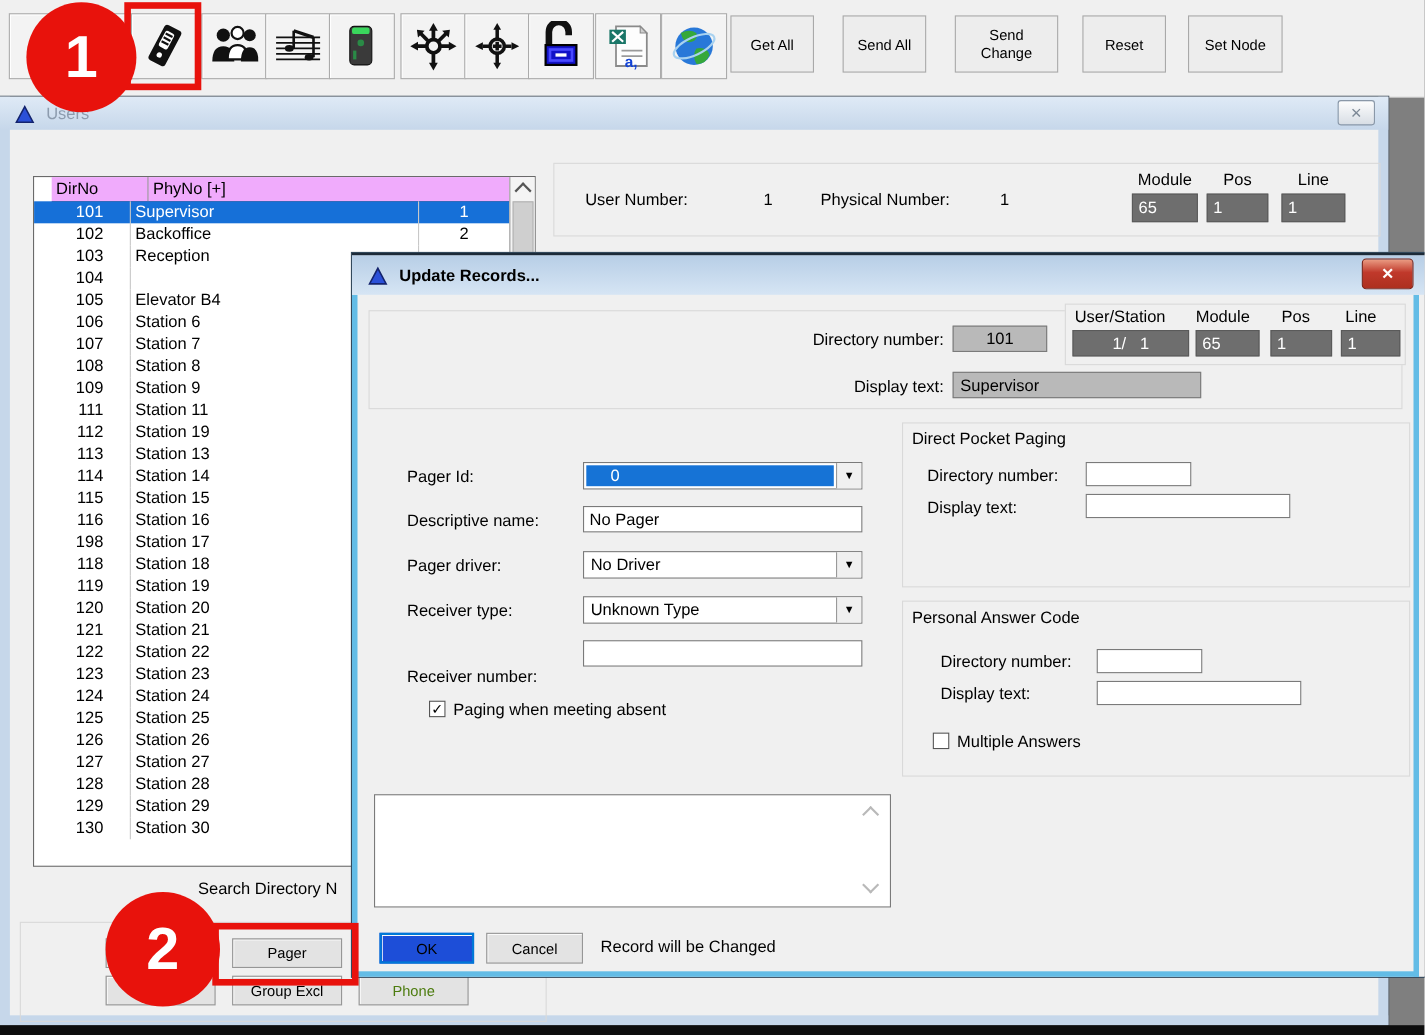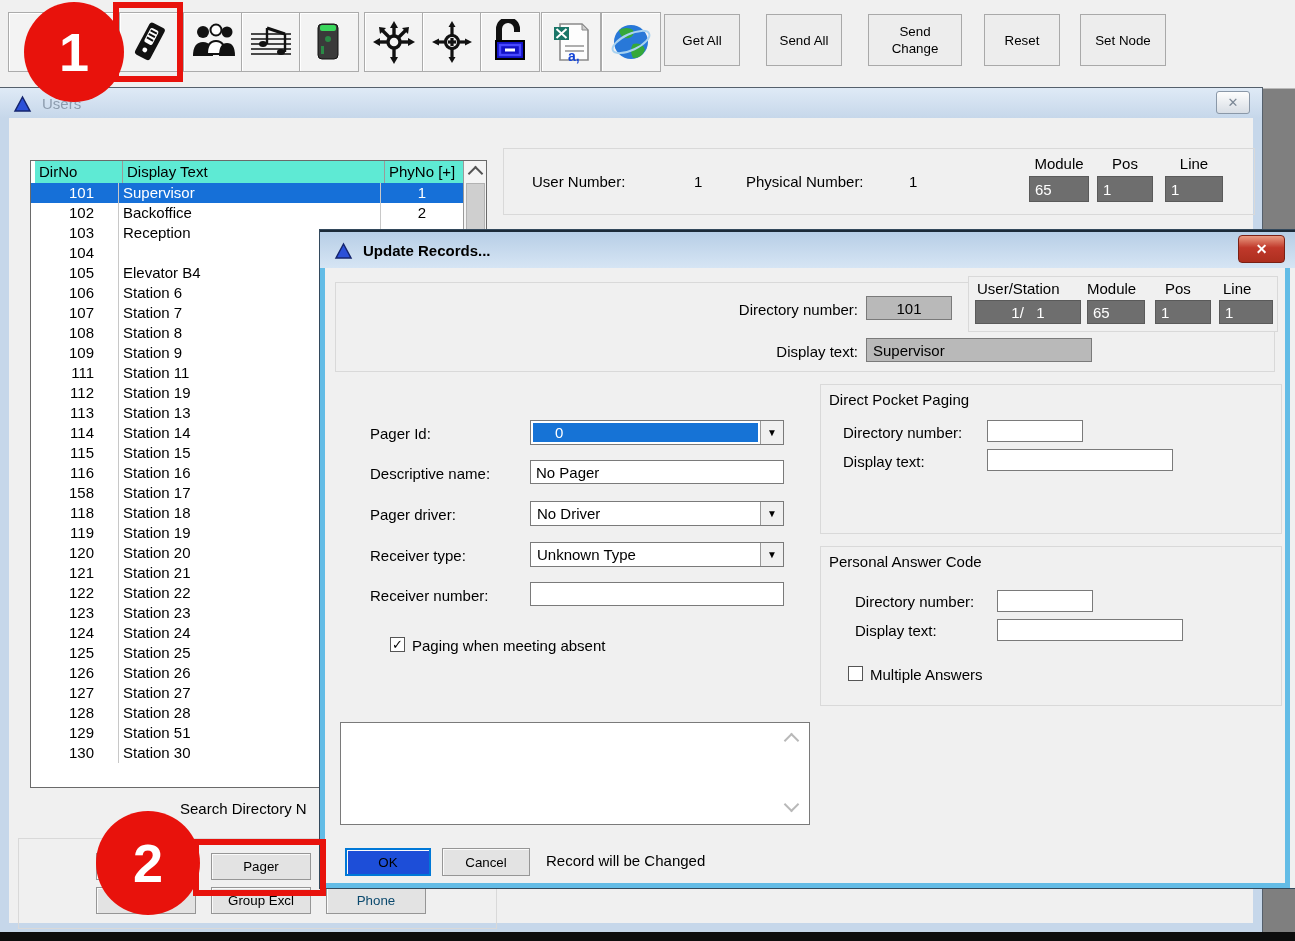--- a/index.html
+++ b/index.html
@@ -8,42 +8,42 @@
   .abs{position:absolute;}
   
   #toolbar{left:0;top:0;width:1295px;height:88px;background:#f0f0f0;border-bottom:1px solid #b9b9b9;}
   .tbtn{position:absolute;top:12px;width:58px;height:58px;background:#f3f3f3;border:1px solid #ababab;
     box-shadow:inset 1px 1px 0 #ffffff;display:flex;align-items:center;justify-content:center;}
   .cmdbtn{position:absolute;top:14px;height:52px;background:#ededed;border:1px solid #a9a9a9;
     display:flex;align-items:center;justify-content:center;text-align:center;line-height:17px;color:#000;}
   
   .win-btn{position:absolute;background:#e3e3e3;border:1px solid #969696;box-shadow:inset 1px 1px 0 #fafafa;
     display:flex;align-items:center;justify-content:center;color:#000;}
-  .win-btn.disabled{color:#0c4a6e;}
+  .win-btn.disabled{color:#4d7c0f;}
   .field{position:absolute;background:#fff;border:1px solid #7a7a7a;display:flex;align-items:center;padding:0 5px;box-sizing:border-box;}
   .grayval{position:absolute;background:#b9b9b9;border:1px solid #7a7a7a;display:flex;align-items:center;box-sizing:border-box;}
   .darkval{position:absolute;background:#6e6e6e;border:1px solid #5a5a5a;color:#fff;display:flex;align-items:center;padding:0 5px;box-sizing:border-box;white-space:pre;}
   .combo{position:absolute;background:#fff;border:1px solid #7a7a7a;box-sizing:border-box;display:flex;}
   .combo .val{flex:1;display:flex;align-items:center;padding-left:6px;overflow:hidden;}
   .combo .val.sel{margin:2px;background:#1673d6;color:#fff;padding-left:22px;}
   .combo .drop{width:22px;background:#f0f0f0;border-left:1px solid #999;display:flex;align-items:center;justify-content:center;font-size:10px;}
   .groupbox{position:absolute;border:1px solid #d9d9d9;box-sizing:border-box;}
   .lbl{position:absolute;white-space:pre;}
   .chk{position:absolute;width:15px;height:15px;background:#fff;border:1px solid #555;
     display:flex;align-items:center;justify-content:center;font-size:13px;line-height:13px;box-sizing:border-box;}
   .chev{display:inline-block;width:9px;height:9px;border-left:2px solid #b9b9b9;border-bottom:2px solid #b9b9b9;}
   
   #users-win{left:0;top:88px;width:1262px;height:844px;background:#f0f0f0;box-shadow:0 0 0 1px #55606c;}
   #users-title{position:absolute;left:0;top:0;width:100%;height:30px;
     background:linear-gradient(#dfeaf6,#c6d7ea);display:flex;align-items:center;}
   .winframe{position:absolute;background:#c6d7ea;}
   #users-close{position:absolute;left:1216px;top:3px;width:32px;height:21px;border:1px solid #8a98a8;border-radius:3px;
     background:linear-gradient(#fdfdfd,#d8dee5);color:#7c8896;display:flex;align-items:center;justify-content:center;font-size:13px;}
   #dir-list{position:absolute;left:30px;top:72px;width:457px;height:628px;background:#fff;border:1px solid #6a6a6a;box-sizing:border-box;}
-  #list-header{position:absolute;left:4px;top:0;width:432px;height:22px;border-bottom:1px solid #404040;display:flex;background:#5eead4;}
+  #list-header{position:absolute;left:16px;top:0;width:432px;height:22px;border-bottom:1px solid #404040;display:flex;background:#f0abfc;}
   .hc{box-sizing:border-box;border-right:1px solid #9a9a9a;padding:2px 4px;}
   #list-rows{position:absolute;left:0;top:22px;width:432px;}
   .lrow{display:flex;height:20px;line-height:20px;}
   .lrow.selected{background:#1670d8;color:#fff;}
   .c1{width:88px;box-sizing:border-box;text-align:right;padding-right:24px;border-right:1px solid #c8c8c8;}
   .c2{width:262px;box-sizing:border-box;padding-left:4px;border-right:1px solid #c8c8c8;}
   .c3{width:82px;box-sizing:border-box;text-align:center;}
   #list-scroll{position:absolute;right:0;top:0;width:23px;height:100%;background:#f4f4f4;border-left:1px solid #9a9a9a;box-sizing:border-box;}
   #scroll-up{position:absolute;left:0;top:0;width:100%;height:20px;display:flex;align-items:center;justify-content:center;}
   #scroll-up .chev{border-color:#555;transform:rotate(135deg);margin-top:4px;}
@@ -223,21 +223,20 @@
       <svg class="tri" style="margin-left:13px" viewBox="0 0 20 18">
         <polygon points="2,17 10,2 18,17" fill="#2b50d8" stroke="#14246e" stroke-width="1.5"></polygon>
         </svg>
       <span style="margin-left:10px;color:#8d9cae">Users</span>
     </div>
     <div id="users-close">✕</div>
 
     <div id="dir-list">
       <div id="list-header">
         <span class="hc" style="width:88px">DirNo</span>
-        <span class="hc" style="width:262px">Display Text</span>
         <span class="hc" style="width:82px;border-right:none">PhyNo [+]</span>
       </div>
       <div id="list-rows">
           <div class="lrow selected">
             <span class="c1">101</span>
             <span class="c2">Supervisor</span>
             <span class="c3">1</span>
           </div>
           <div class="lrow">
             <span class="c1">102</span>
@@ -302,21 +301,21 @@
             <span class="c1">115</span>
             <span class="c2">Station 15</span>
             <span class="c3"></span>
           </div>
           <div class="lrow">
             <span class="c1">116</span>
             <span class="c2">Station 16</span>
             <span class="c3"></span>
           </div>
           <div class="lrow">
-            <span class="c1">158</span>
+            <span class="c1">198</span>
             <span class="c2">Station 17</span>
             <span class="c3"></span>
           </div>
           <div class="lrow">
             <span class="c1">118</span>
             <span class="c2">Station 18</span>
             <span class="c3"></span>
           </div>
           <div class="lrow">
             <span class="c1">119</span>
@@ -363,21 +362,21 @@
             <span class="c2">Station 27</span>
             <span class="c3"></span>
           </div>
           <div class="lrow">
             <span class="c1">128</span>
             <span class="c2">Station 28</span>
             <span class="c3"></span>
           </div>
           <div class="lrow">
             <span class="c1">129</span>
-            <span class="c2">Station 51</span>
+            <span class="c2">Station 29</span>
             <span class="c3"></span>
           </div>
           <div class="lrow">
             <span class="c1">130</span>
             <span class="c2">Station 30</span>
             <span class="c3"></span>
           </div>
         </div>
       <div id="list-scroll">
         <div id="scroll-up">
@@ -451,21 +450,21 @@
     <span class="lbl" style="left:50px;top:276px">Pager driver:</span>
     <div class="combo" style="left:210px;top:271px;width:254px;height:25px">
       <span class="val">No Driver</span>
       <span class="drop">▼</span>
     </div>
     <span class="lbl" style="left:50px;top:317px">Receiver type:</span>
     <div class="combo" style="left:210px;top:312px;width:254px;height:25px">
       <span class="val">Unknown Type</span>
       <span class="drop">▼</span>
     </div>
-    <span class="lbl" style="left:50px;top:357px">Receiver number:</span>
+    <span class="lbl" style="left:50px;top:377px">Receiver number:</span>
     <div class="field" style="left:210px;top:352px;width:254px;height:24px">
       <span></span>
       </div>
     <span class="chk" style="left:70px;top:407px" id="paging-chk">✓</span>
     <span class="lbl" style="left:92px;top:407px">Paging when meeting absent</span>
 
     <div class="groupbox" style="left:500px;top:154px;width:462px;height:150px">
       <span class="lbl" style="left:8px;top:6px">Direct Pocket Paging</span>
     </div>
     <span class="lbl" style="left:523px;top:194px">Directory number:</span>

